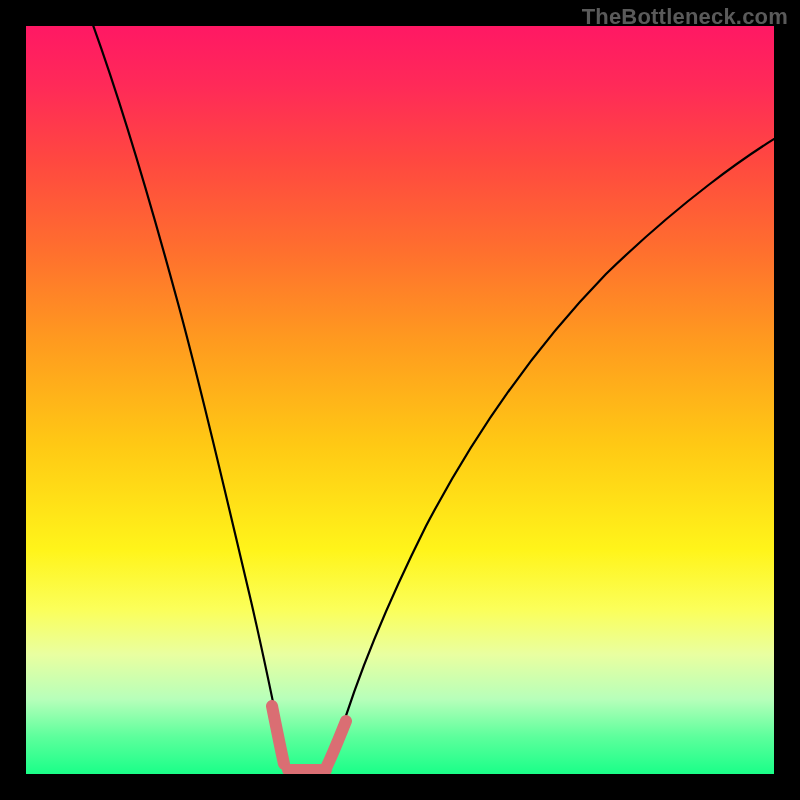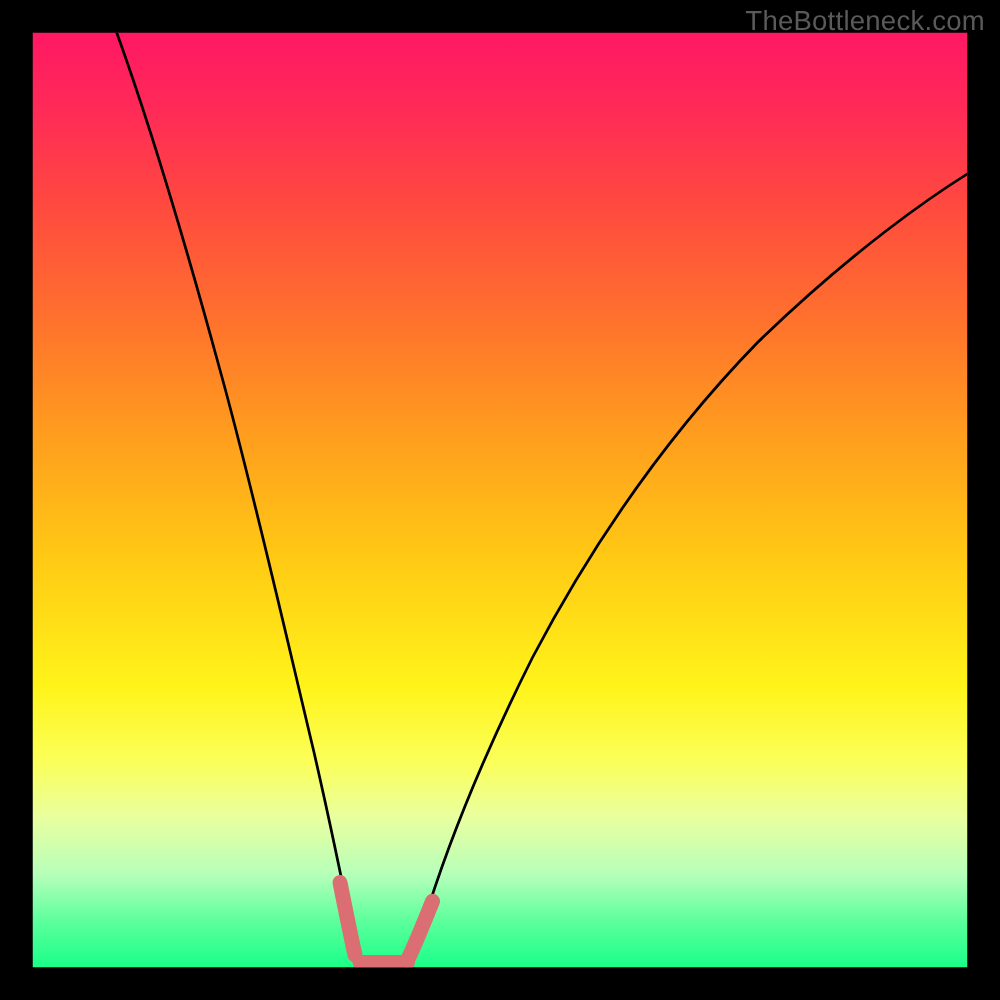--- a/index.html
+++ b/index.html
@@ -15,21 +15,21 @@
     width: 800px;
     height: 800px;
     background: #000;
   }
   .watermark {
     position: absolute;
     top: 4px;
     right: 12px;
     color: #5a5a5a;
     font-size: 22px;
-    font-weight: 400;
+    font-weight: 700;
     letter-spacing: 0.2px;
     z-index: 20;
   }
   .plot-area {
     position: absolute;
     left: 26px;
     top: 26px;
     width: 748px;
     height: 748px;
     overflow: hidden;

